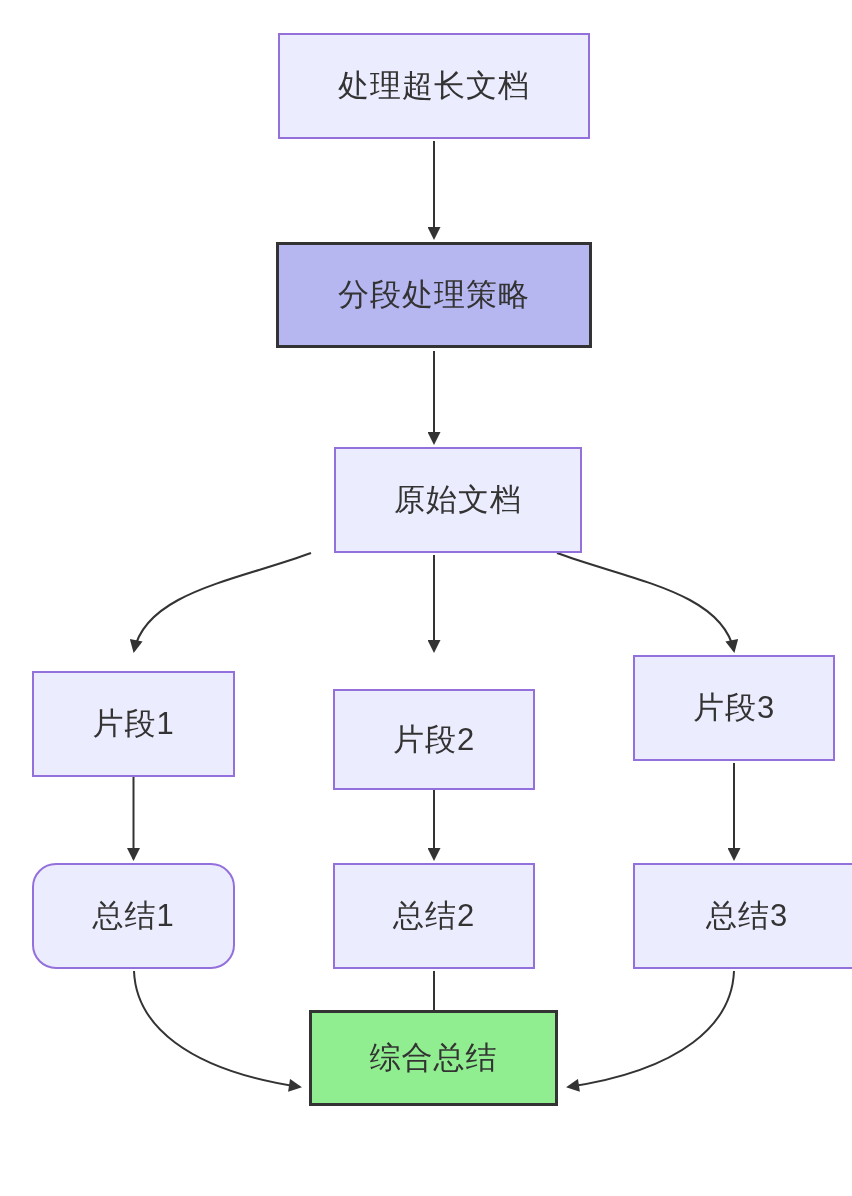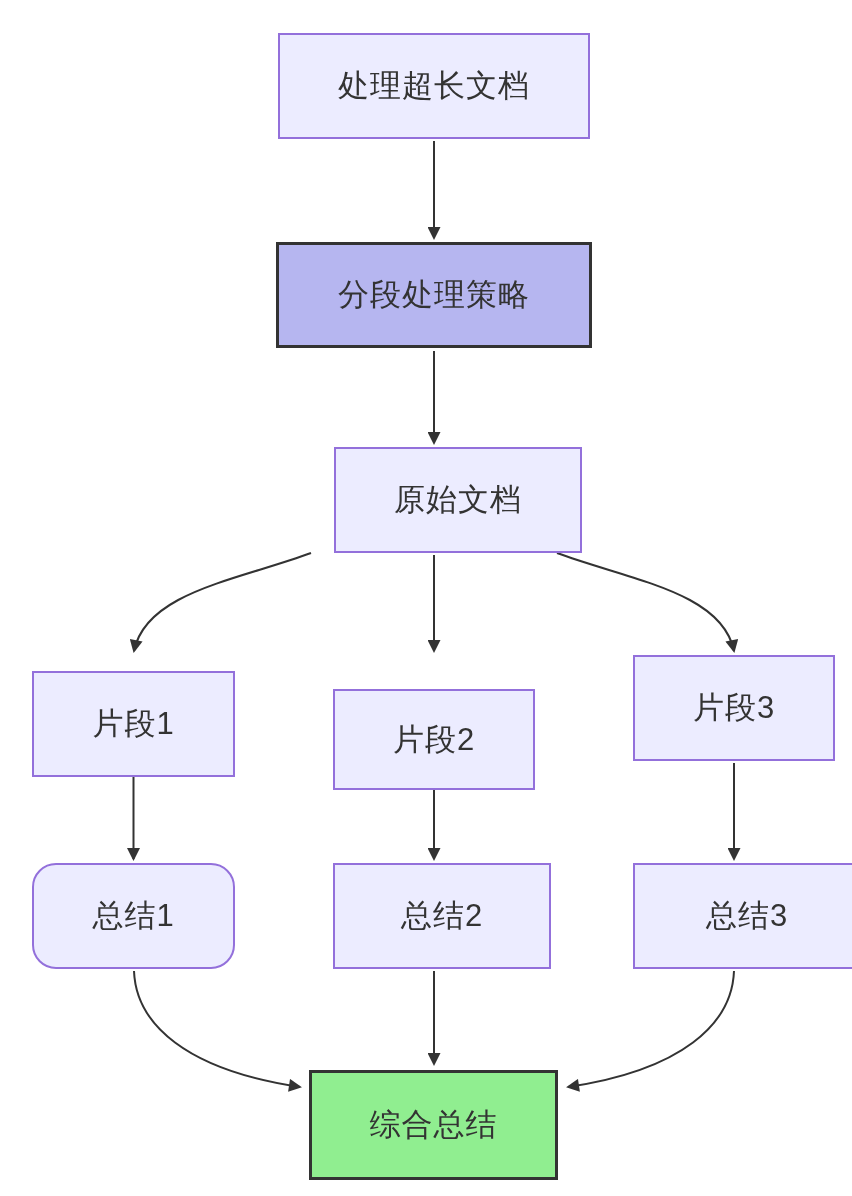--- a/index.html
+++ b/index.html
@@ -39,23 +39,23 @@
     border: 3px solid var(--result-border, #333333);
   }
   
   #n-doc      { left: 278px; top:  33px; width: 312px; height: 106px; }
   #n-strategy { left: 276px; top: 242px; width: 316px; height: 106px; }
   #n-source   { left: 310px; top: 447px; width: 248px; height: 106px; margin-left: 24px; }
   #n-frag1    { left:  32px; top: 655px; width: 203px; height: 106px; margin-top: 16px; }
   #n-frag2    { left: 333px; top: 689px; width: 202px; height: 101px; }
   #n-frag3    { left: 633px; top: 655px; width: 202px; height: 106px; text-align: right; }
   #n-sum1     { left:  32px; top: 863px; width: 203px; height: 106px; border-radius: 24px; }
-  #n-sum2     { left: 333px; top: 863px; width: 218px; height: 106px; }
+  #n-sum2     { left: 333px; top: 863px; width: 202px; height: 106px; }
   #n-sum3     { left: 633px; top: 863px; width: 228px; height: 106px; }
-  #n-final    { left: 309px; top: 1070px; width: 249px; height: 110px; }
+  #n-final    { left: 309px; top: 1010px; width: 249px; height: 96px; }
 </style>
 </head>
 <body>
 
 <div class="stage">
 
   <svg class="edges" viewBox="0 0 852 1196" xmlns="http://www.w3.org/2000/svg">
     <defs>
       <marker id="arrow" viewBox="0 0 10 10" refX="8.5" refY="5" markerWidth="15" markerHeight="13" markerUnits="userSpaceOnUse" orient="auto-start-reverse">
         <path class="arrowhead" d="M0,0 L10,5 L0,10 z"></path>

